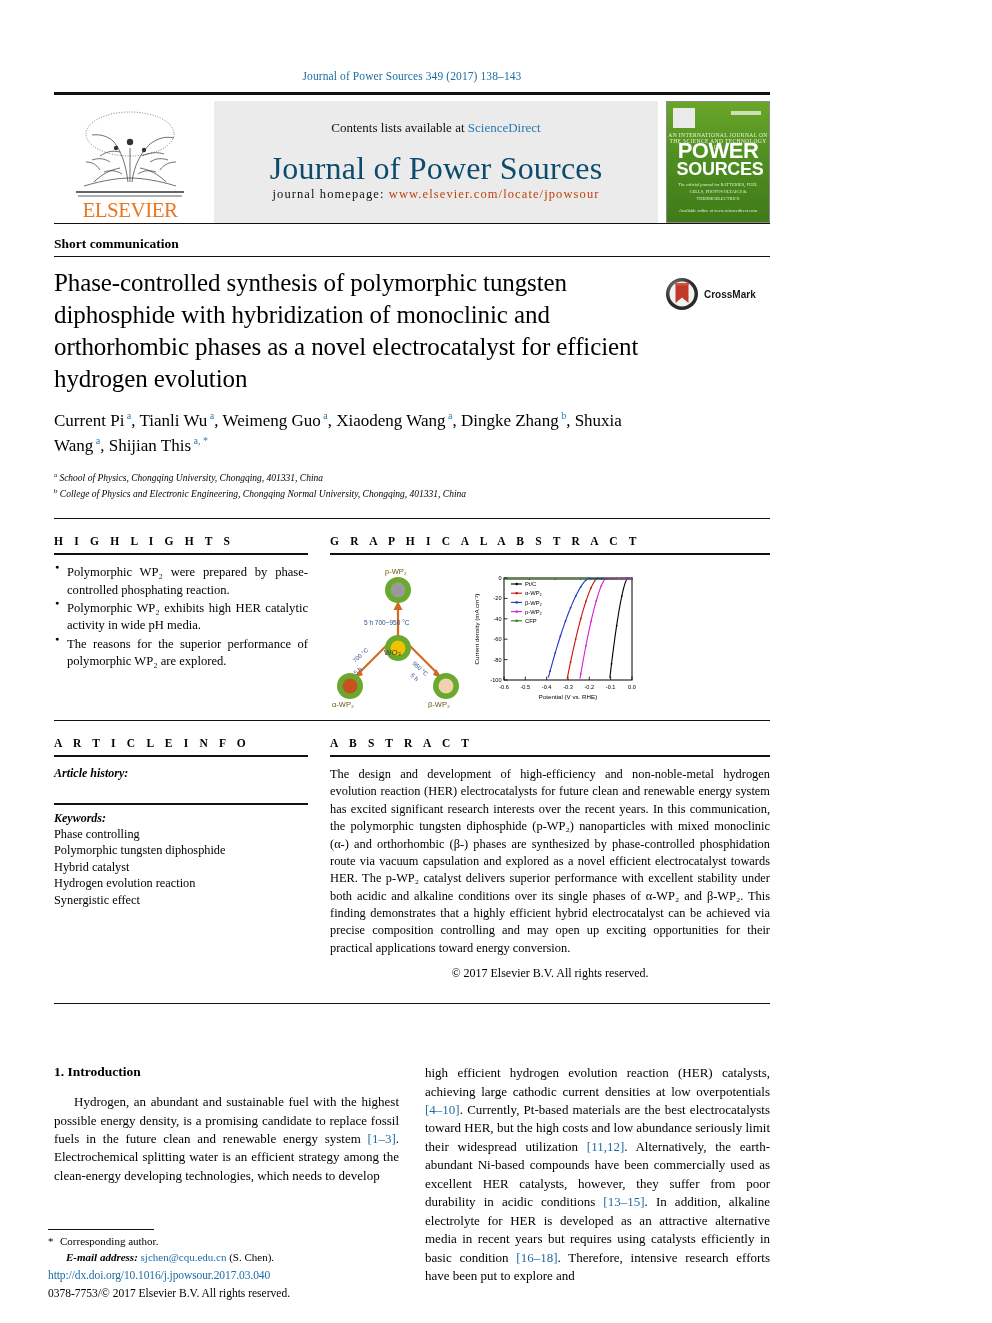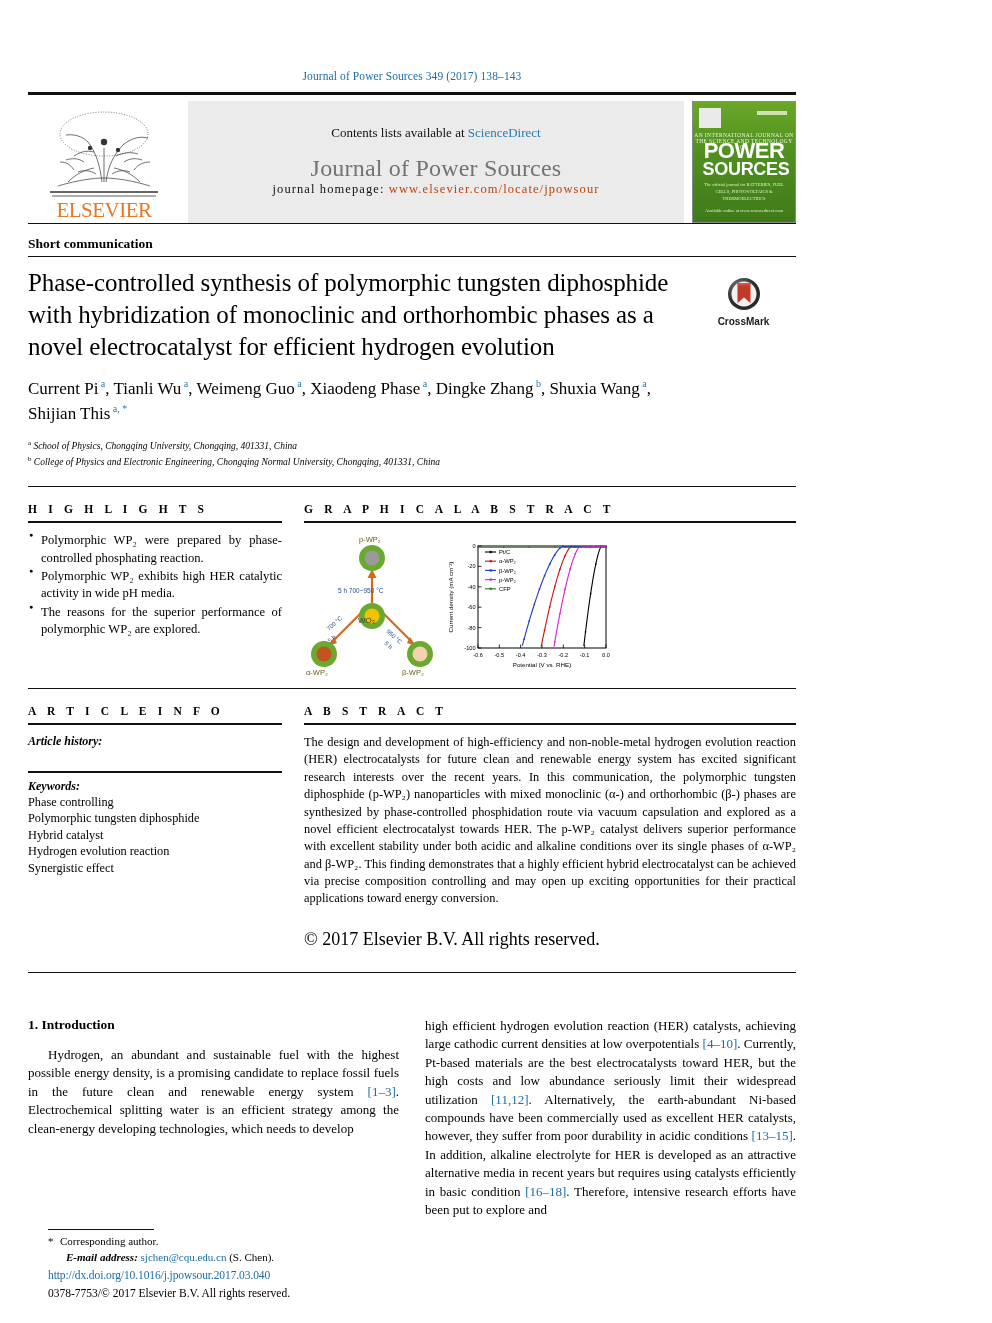--- a/index.html
+++ b/index.html
@@ -5,21 +5,21 @@
   * { box-sizing: border-box; }
   html, body { margin: 0; padding: 0; }
   body {
     width: 992px; height: 1323px;
     background: #ffffff;
     font-family: "Liberation Serif", serif;
     color: #000;
     position: relative;
     overflow: hidden;
   }
-  .page { position: relative; width: 824px; height: 1323px; padding: 0 28px; }
+  .page { position: relative; width: 824px; height: 1323px; padding: 0 54px; }
 
   
   .runhead {
     text-align: center;
     color: #1d6ca4;
     font-size: 11.5px;
     letter-spacing: .1px;
     padding-top: 70px;
   }
   .rule-thick { border-top: 3px solid #111; margin-top: 10px; }
@@ -37,21 +37,21 @@
     font-size: 21px; letter-spacing: -0.5px; line-height: 1; font-weight: 400;
   }
   .band {
     flex: 1 1 auto; background: #ebebeb; margin: 0 8px;
     display: flex; flex-direction: column; align-items: center; justify-content: center;
     padding: 6px 0 8px;
   }
   .band .contents { font-size: 13px; color: #111; }
   .band .contents a { color: #2a7ab0; text-decoration: none; }
   .band .jtitle {
-    font-size: 24px; margin: 14px 0 0; letter-spacing: .2px; color:#737373;
+    font-size: 32px; margin: 14px 0 0; letter-spacing: .2px; color:#0c4a6e;
   }
   .band .homepage { font-size: 12.5px; letter-spacing: 1.1px; color:#111;}
   .band .homepage .url { color: #c2410c; }
   .cover {
     width: 104px; flex: 0 0 104px;
     background: linear-gradient(180deg,#6aa628 0%,#4f8f20 45%,#3f7a18 100%);
     border: 1px solid #8a8a8a;
     position: relative; overflow: hidden;
   }
   .cover .c-top { position:absolute; top:6px; left:6px; width:22px; height:20px; background:#eaeaea; }
@@ -74,21 +74,21 @@
   .titlecol { flex: 1 1 auto; padding-right: 10px; }
   h1.title {
     font-size: 25px; font-weight: normal; line-height: 1.28;
     margin: 10px 0 14px; letter-spacing: -0.1px;
   }
   .authors { font-size: 17px; line-height: 1.45; margin-bottom: 12px; }
   .authors sup { color: #2a7ab0; font-size: 10px; }
   .affil { font-style: italic; font-size: 9.5px; line-height: 1.45; }
   .affil sup { font-style: normal; }
   .crossmark { flex: 0 0 105px; padding-top: 20px; text-align:center;}
-  .cm-row { display:flex; align-items:center; justify-content:center; gap:5px;flex-direction:column; }
+  .cm-row { display:flex; align-items:center; gap:5px; }
   .cm-text { font-family:"Liberation Sans", sans-serif; font-weight:bold; font-size:10px; color:#1a1a1a;}
 
   
   .panels { display: flex; margin-top: 16px; }
   .colL { width: 276px; flex: 0 0 276px; padding-right: 22px;}
   .colR { flex: 1 1 auto; }
   .sechead {
     font-family: "Liberation Serif", serif;
     font-size: 11.5px; font-weight: bold; letter-spacing: 4.2px;
     margin-bottom: 6px;
@@ -102,24 +102,24 @@
   .ga-figure { display:flex; align-items:flex-start; padding-top: 4px; }
 
   
   .ai-label { font-style: italic; font-weight: bold; font-size: 12px; }
   .ai-line { font-size: 12.3px; line-height: 1.33; }
   .kw-block { margin-top: 22px; }
   .kw-rule { border-top: 2px solid #111; margin-bottom: 6px; }
 
   .abstract-body { font-size: 12.4px; line-height: 1.4; text-align: justify; }
   .abstract-body p { margin: 0 0 0 0; }
-  .copyright { text-align: left; font-size: 18px; margin-top: 21px; }
-
-  
-  .body-cols { display: flex; margin-top: 44px; gap: 26px; }
+  .copyright { text-align: center; font-size: 12px; margin-top: 9px; }
+
+  
+  .body-cols { display: flex; margin-top: 60px; gap: 26px; }
   .bcol { flex: 1 1 0; }
   h2.secnum { font-size: 13.5px; font-weight: bold; margin: 0 0 13px; }
   .body-cols p { font-size: 13px; line-height: 1.42; text-align: justify; margin: 0; text-indent: 20px; }
   .cite { color: #1d6ca4; }
 
   
   .footnote { position: absolute; left: 48px; bottom: 58px; width: 430px; }
   .fn-rule { border-top: 1px solid #111; width: 106px; margin-bottom: 4px; }
   .fn-line { font-size: 11px; line-height: 1.4; padding-left: 12px; position: relative;}
   .fn-star { position:absolute; left:0; top:0; }
@@ -195,21 +195,21 @@
   </div>
 
   <div class="rule-thin"></div>
 
   <div class="artype">Short communication</div>
   <div class="rule-thin"></div>
 
   <div class="titlewrap">
     <div class="titlecol">
       <h1 class="title">Phase-controlled synthesis of polymorphic tungsten diphosphide with hybridization of monoclinic and orthorhombic phases as a novel electrocatalyst for efficient hydrogen evolution</h1>
-      <div class="authors" id="author-list"><span>Current Pi</span><sup> a</sup>, <span>Tianli Wu</span><sup> a</sup>, <span>Weimeng Guo</span><sup> a</sup>, <span>Xiaodeng Phase</span><sup> a</sup>, <span>Dingke Zhang</span><sup> b</sup>, <span>Shuxia Wang</span><sup> a</sup>, <span>Shijian This</span><sup> a, *</sup></div>
+      <div class="authors" id="author-list"><span>Current Pi</span><sup> a</sup>, <span>Tianli Wu</span><sup> a</sup>, <span>Weimeng Guo</span><sup> a</sup>, <span>Xiaodeng Wang</span><sup> a</sup>, <span>Dingke Zhang</span><sup> b</sup>, <span>Shuxia Wang</span><sup> a</sup>, <span>Shijian This</span><sup> a, *</sup></div>
       <div class="affil" id="affil-list">
           <div><sup>a</sup> School of Physics, Chongqing University, Chongqing, 401331, China</div>
           <div><sup>b</sup> College of Physics and Electronic Engineering, Chongqing Normal University, Chongqing, 401331, China</div>
         </div>
     </div>
     <div class="crossmark">
       <div class="cm-row">
         <svg width="34" height="34" viewBox="0 0 34 34">
           <defs>
             <radialGradient id="cmg" cx="35%" cy="30%">

